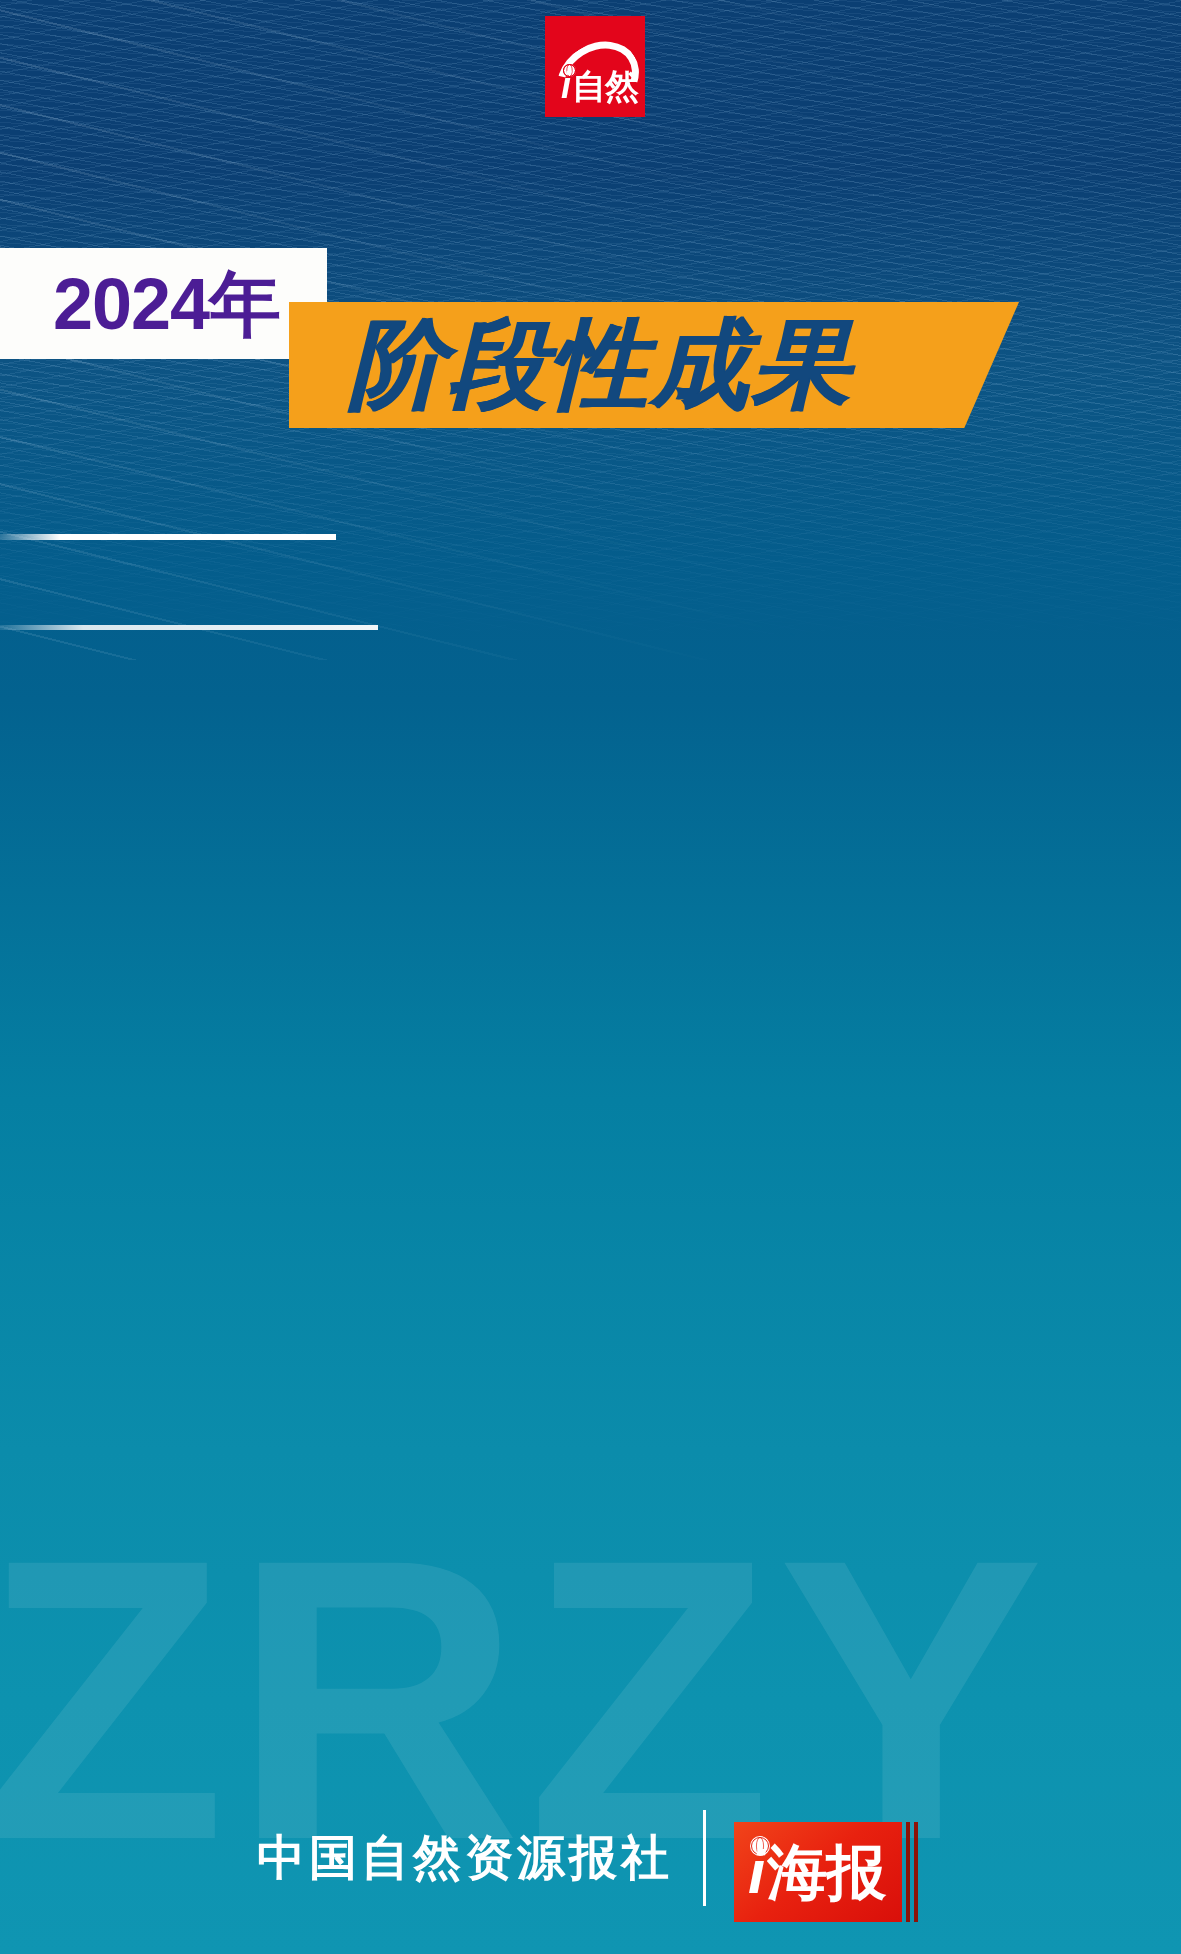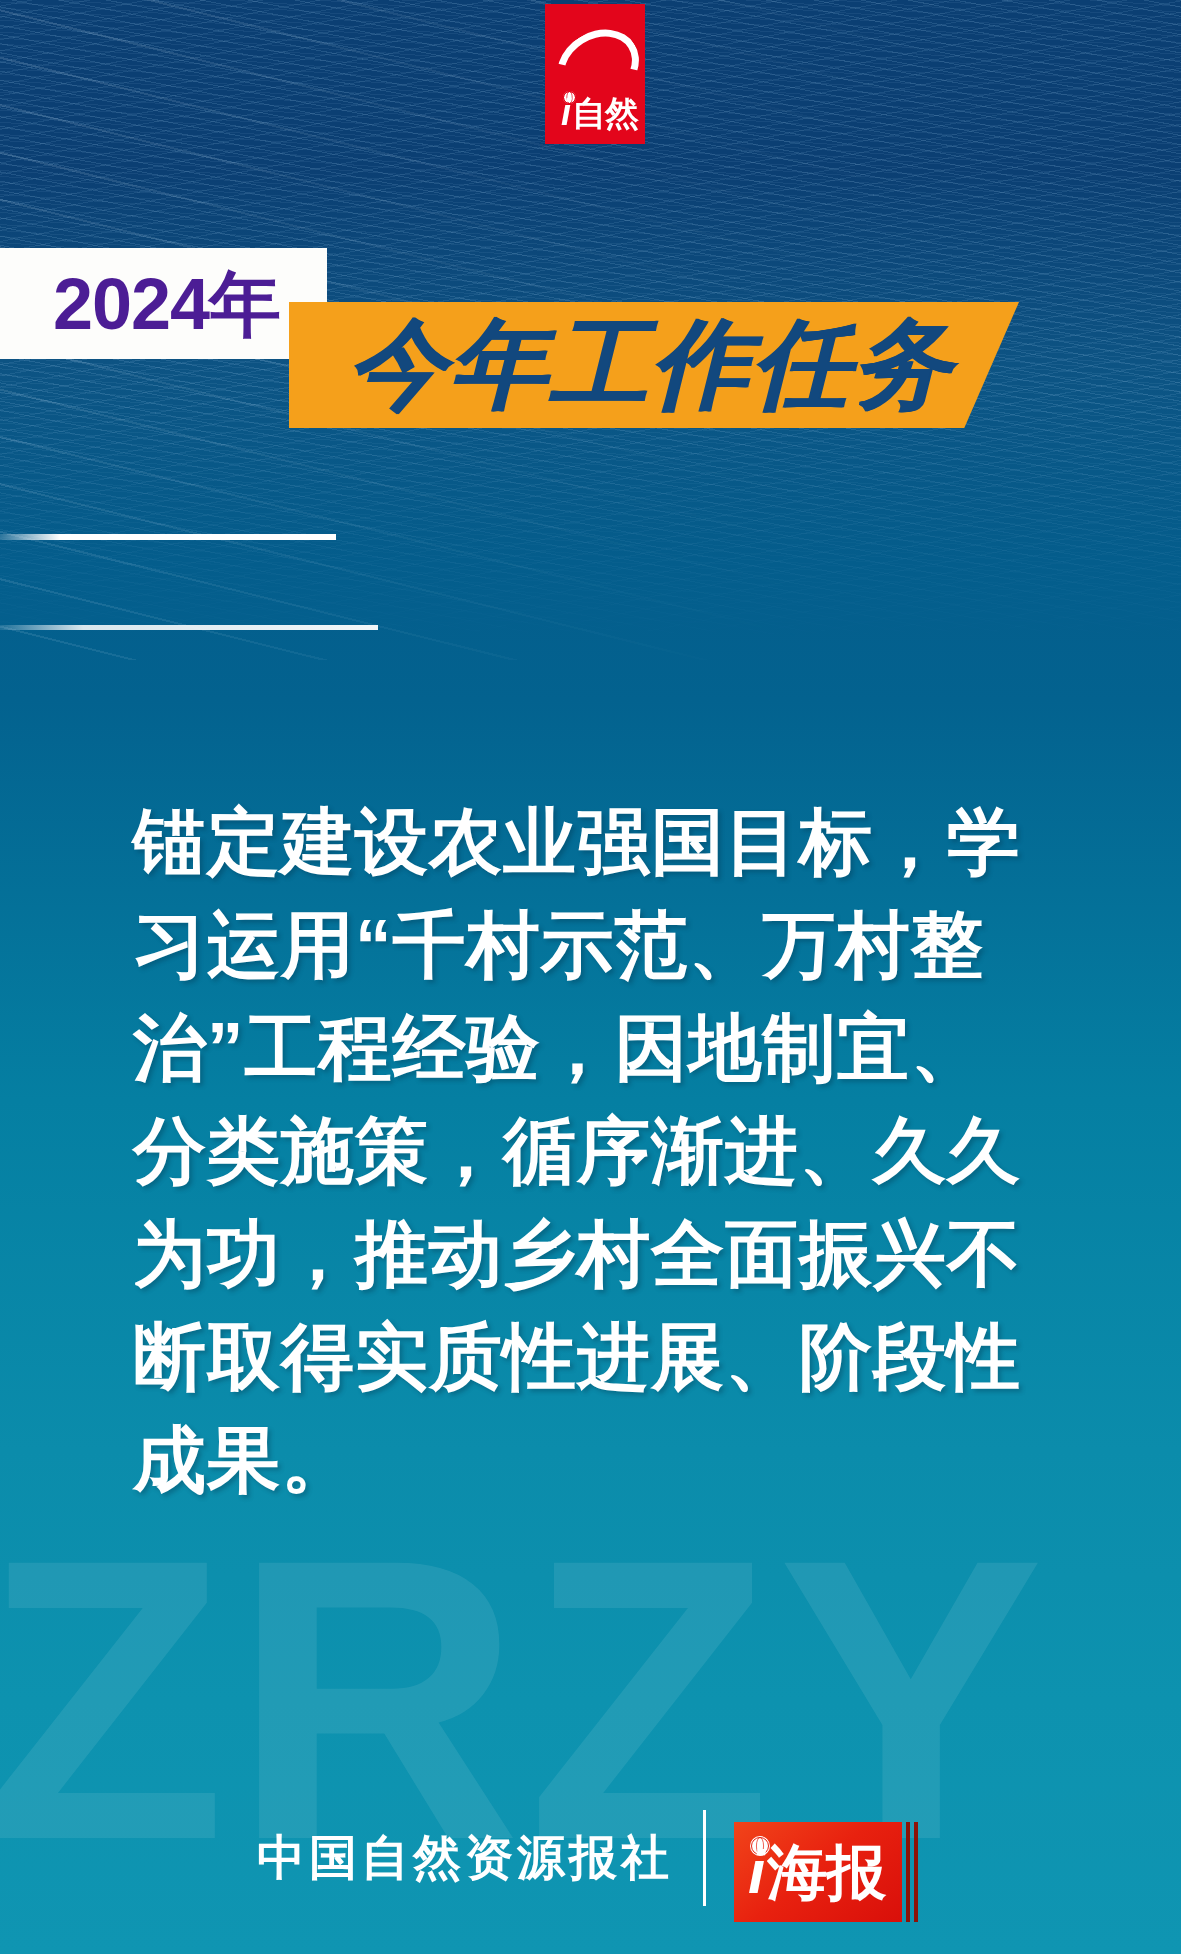--- a/index.html
+++ b/index.html
@@ -63,22 +63,22 @@
     line-height:400px;
     letter-spacing:6px;
     color:rgba(255,255,255,.085);
     white-space:nowrap;
     user-select:none;
   }
 
   
   .logo-top {
     position:absolute;
-    left:545px; top:4px;
-    width:100px; height:140px;
+    left:545px; top:16px;
+    width:100px; height:101px;
     background:#e3051b;
     overflow:hidden;
     text-align:center;
   }
   .logo-top .arc {
     position:absolute;
     left:10px; top:28px;
     width:86px; height:70px;
     border:7px solid #fff;
     border-radius:50%;
@@ -298,27 +298,26 @@
     <span class="arc"></span>
     <span class="globe"></span>
     <span class="ltxt"><span class="i-mark">i</span><span>自然</span></span>
   </div>
 
   <div class="year-box">
     <span class="year-text">2024年</span>
   </div>
 
   <div class="banner">
-    <span class="banner-text">今年工作任务</span>
+    <span class="banner-text">阶段性成果</span>
   </div>
 
   <div class="sec-rule"></div>
   <div class="sec-rule2"></div>
 
-  <div class="body-text">锚定建设农业强国目标，学习运用“千村示范、万村整治”工程经验，因地制宜、分类施策，循序渐进、久久为功，推动乡村全面振兴不断取得实质性进展、阶段性成果。</div>
 
   <div class="footer">
     <span class="press-name">中国自然资源报社</span>
     <span class="divider"></span>
     <span class="logo-foot">
       <span class="plate"></span>
       <span class="stripe s1"></span>
       <span class="stripe s2"></span>
       <span class="globe"></span>
       <span class="ftxt"><span class="i-mark">i</span><span>海报</span></span>

